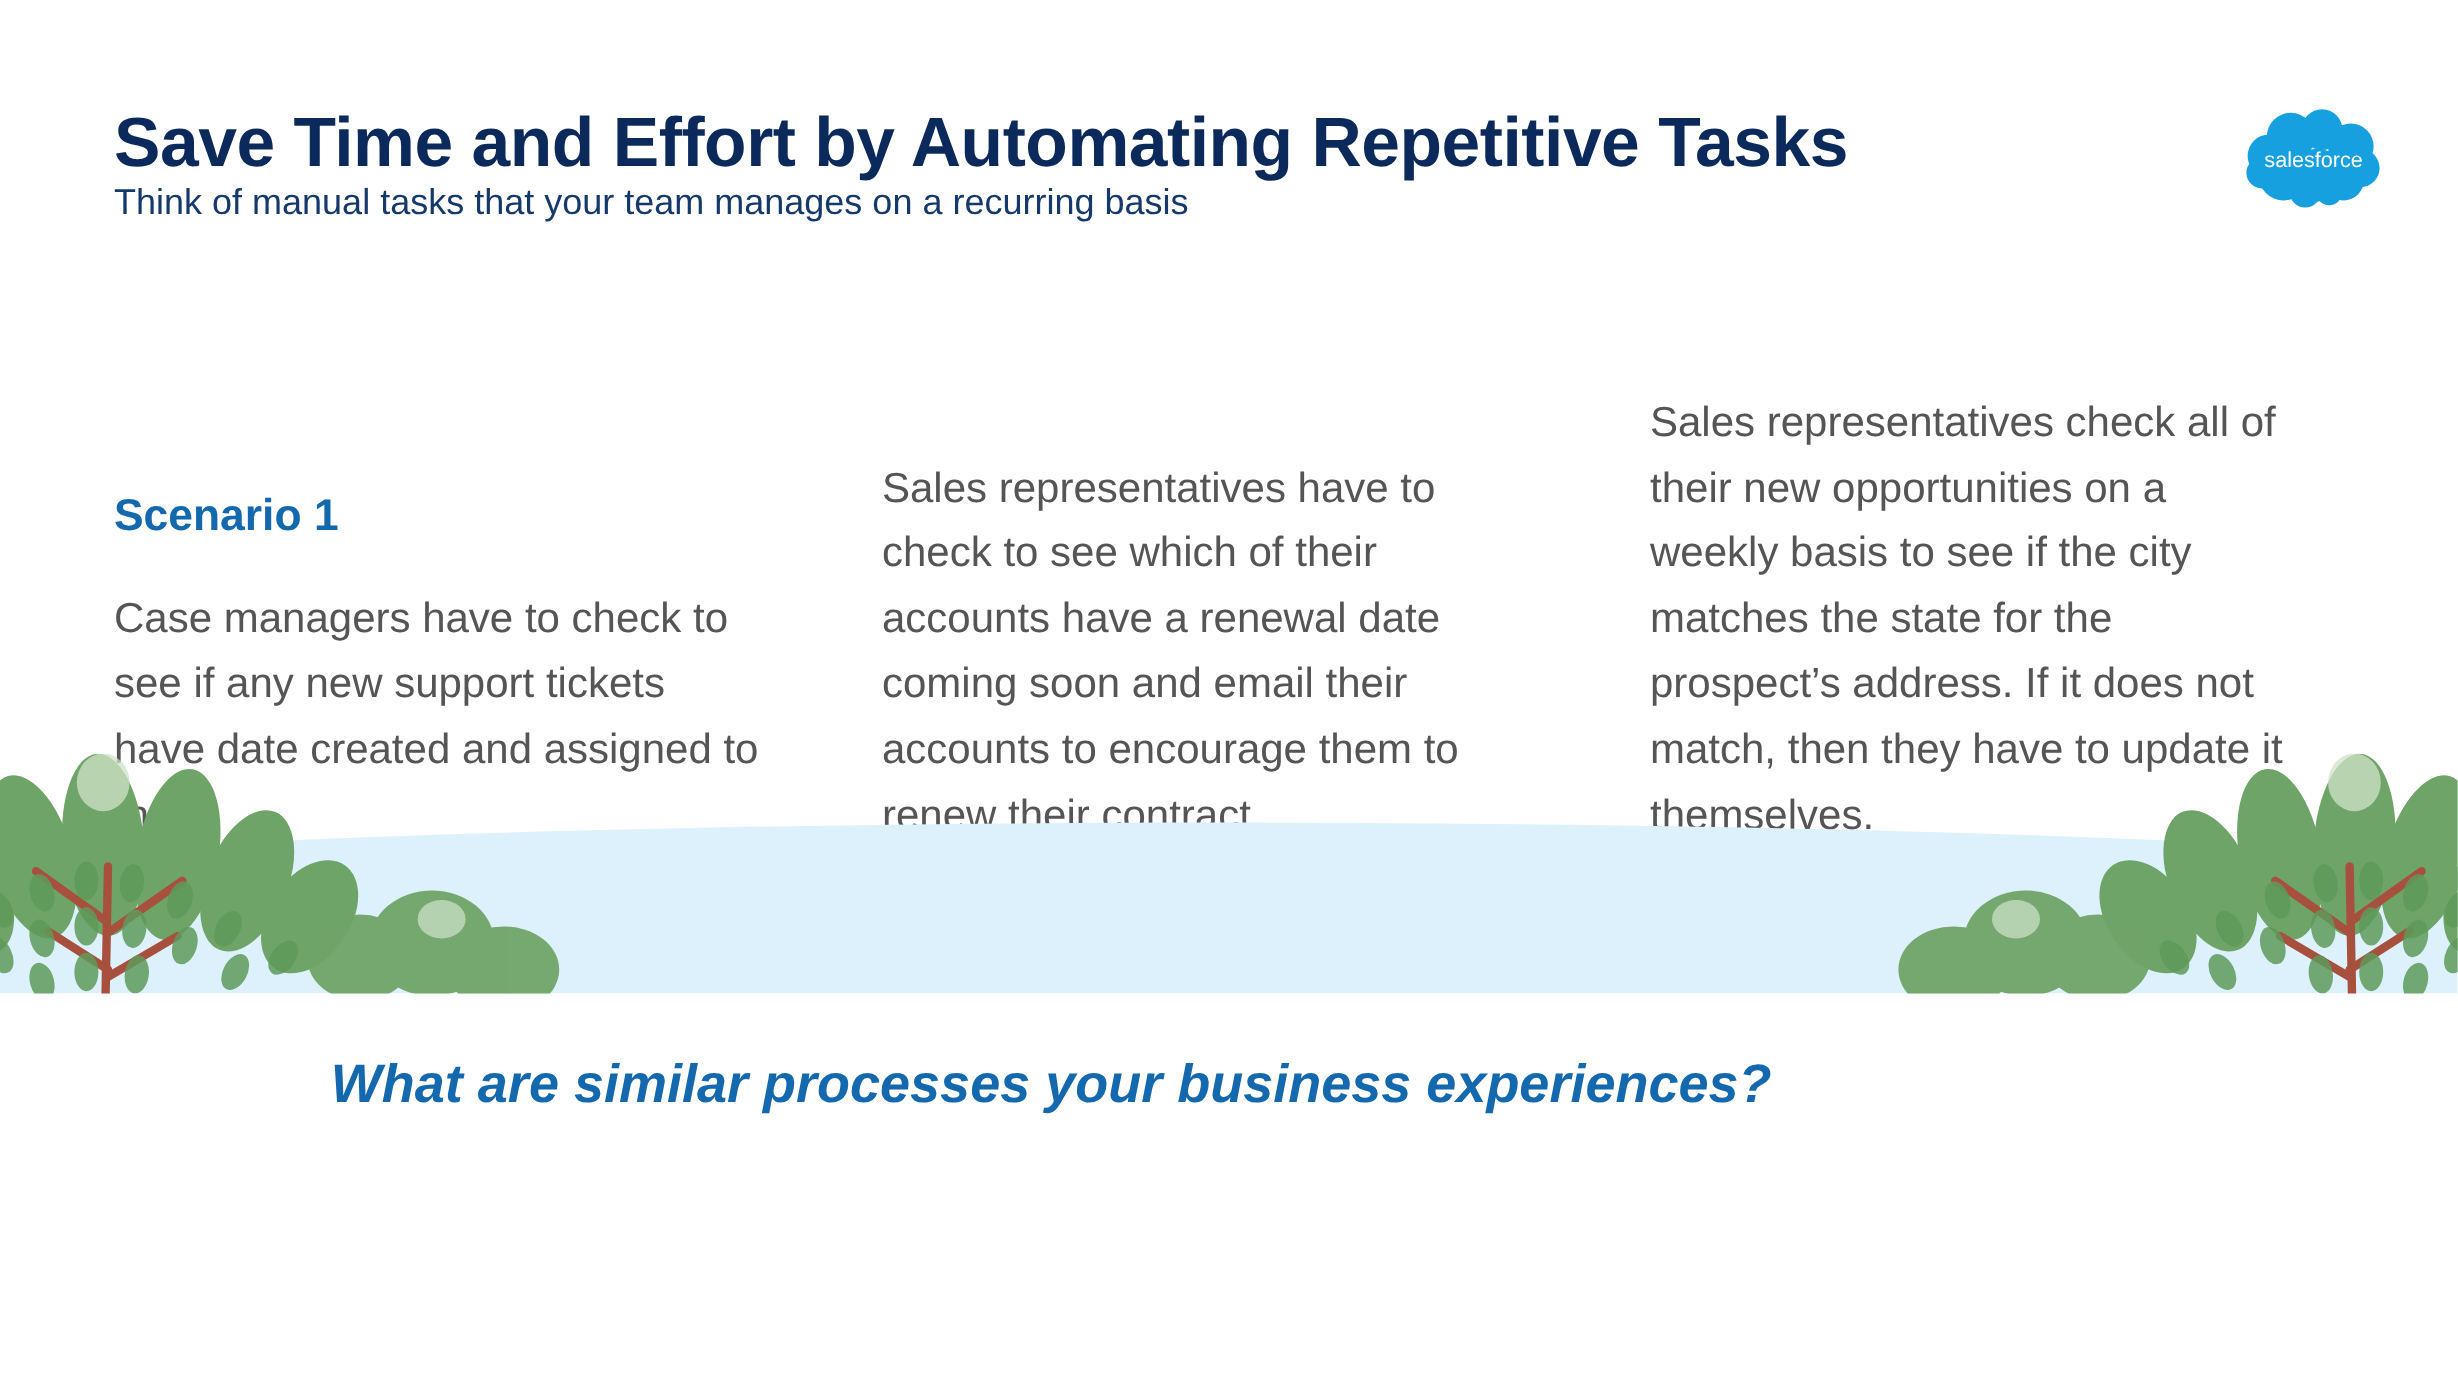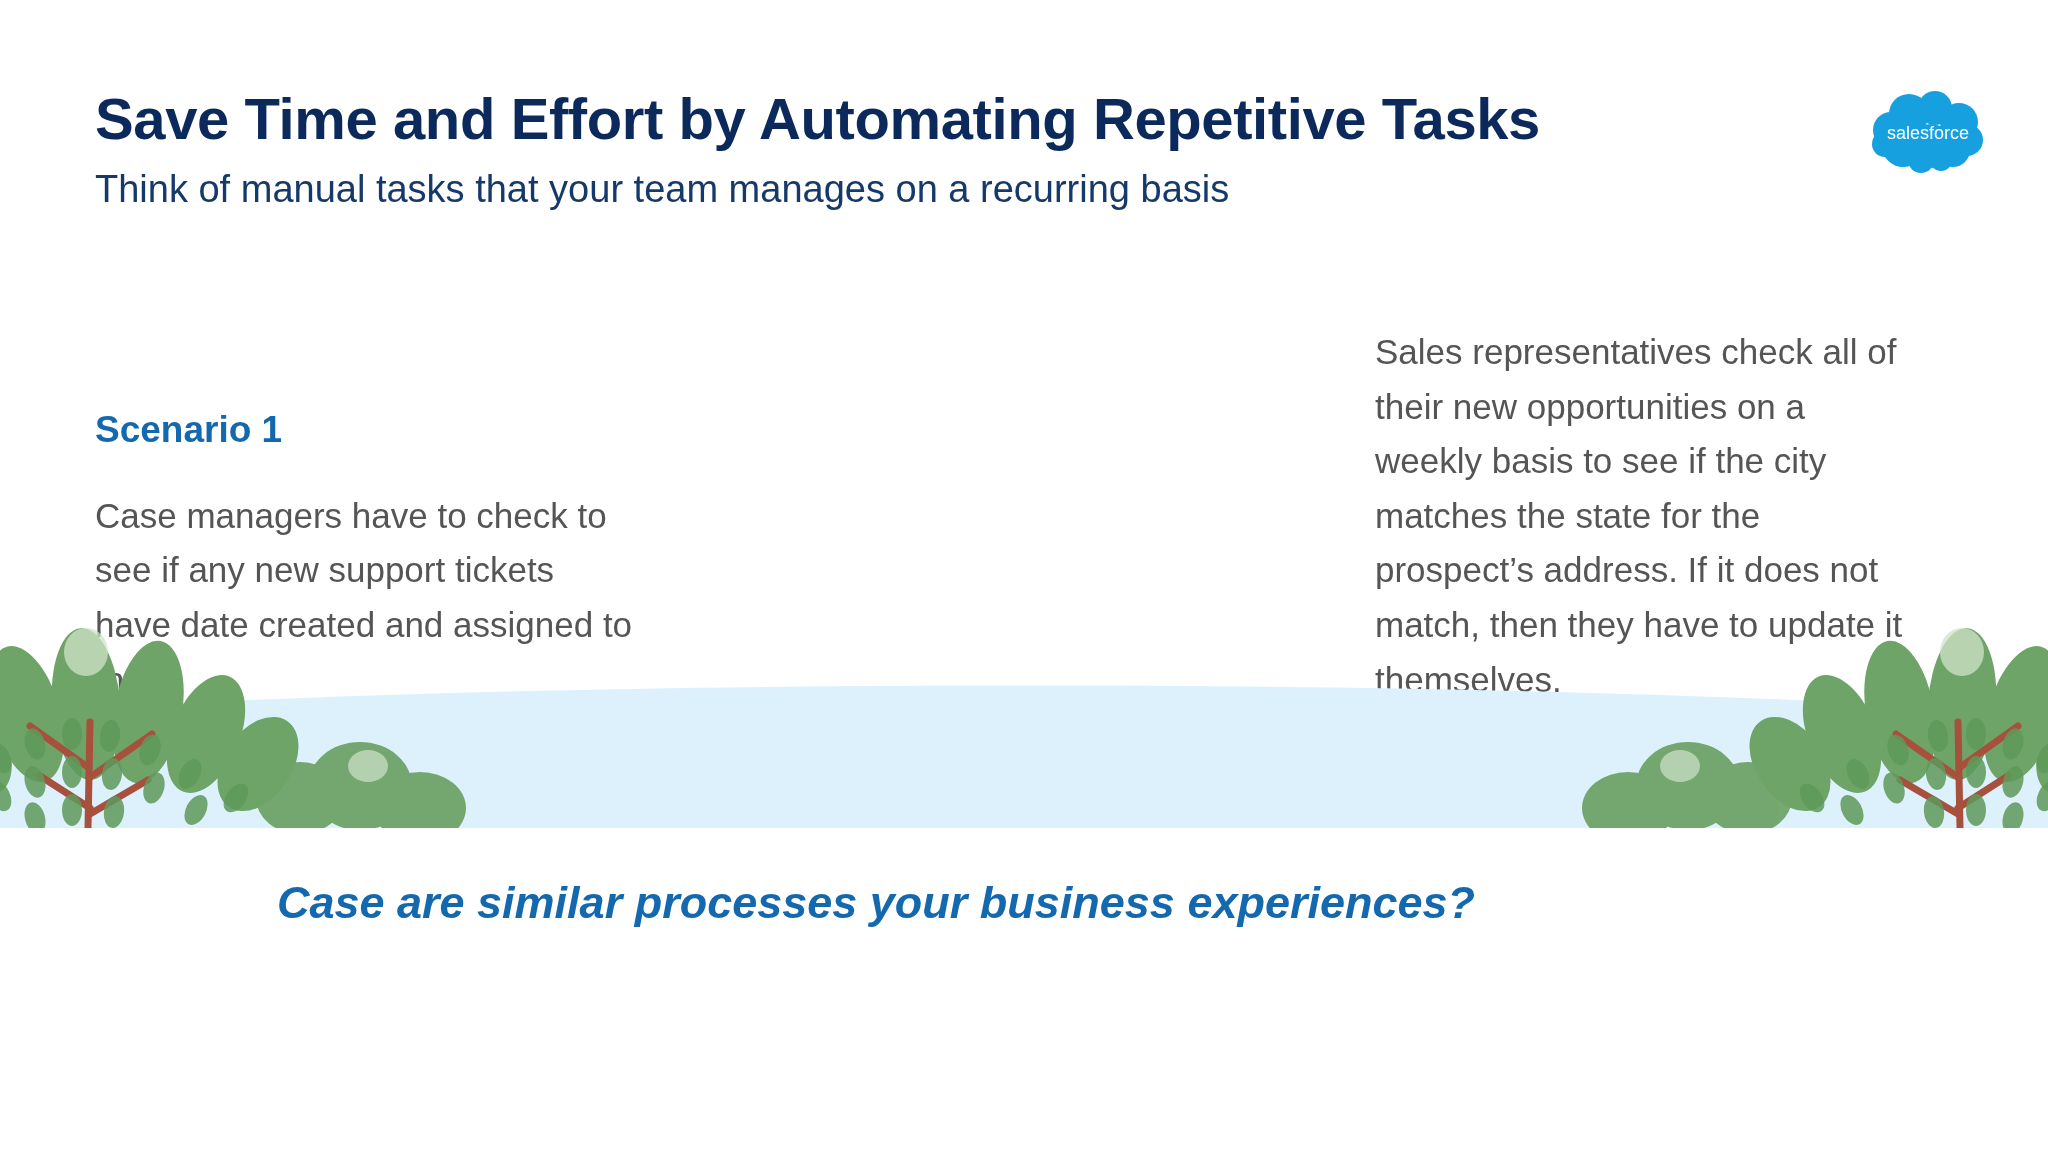--- a/index.html
+++ b/index.html
@@ -37,22 +37,21 @@
   }
   .slide-title {
     font-size:58px;
     font-weight:bold;
     color:#0b2a5b;
     letter-spacing:-0.4px;
     line-height:1.08;
     white-space:nowrap;
   }
   .slide-subtitle {
-    margin-top:16px;
-    font-size:38px;
+    font-size:30px;
     font-weight:normal;
     color:#16396b;
     line-height:1.18;
     white-space:nowrap;
   }
 
   
   .brand-logo {
     position:absolute;
     right:59px; top:88px;
@@ -128,29 +127,30 @@
   </div>
 
   <div class="columns">
 
     <div class="col">
       <div class="col-heading">Scenario 1</div>
       <div class="col-body">Case managers have to check to see if any new support tickets have date created and assigned to them.</div>
     </div>
 
     <div class="col">
+      <div class="col-body">Sales representatives have to check to see which of their accounts have a renewal date coming soon and email their accounts to encourage them to renew their contract.</div>
     </div>
 
     <div class="col">
       <div class="col-body">Sales representatives check all of their new opportunities on a weekly basis to see if the city matches the state for the prospect’s address. If it does not match, then they have to update it themselves.</div>
     </div>
 
   </div>
 
-  <div class="closing-question">Case are similar processes your business experiences?</div>
+  <div class="closing-question">What are similar processes your business experiences?</div>
 
   <div class="bottom-art">
     <svg viewBox="0 0 2048 200" xmlns="http://www.w3.org/2000/svg" aria-hidden="true">
       <defs>
         <g id="leafcluster">
           <ellipse cx="0" cy="0" rx="9" ry="15" fill="#78ad71"></ellipse>
         </g>
         <g id="bush">
 
           <g fill="#6fa468">

